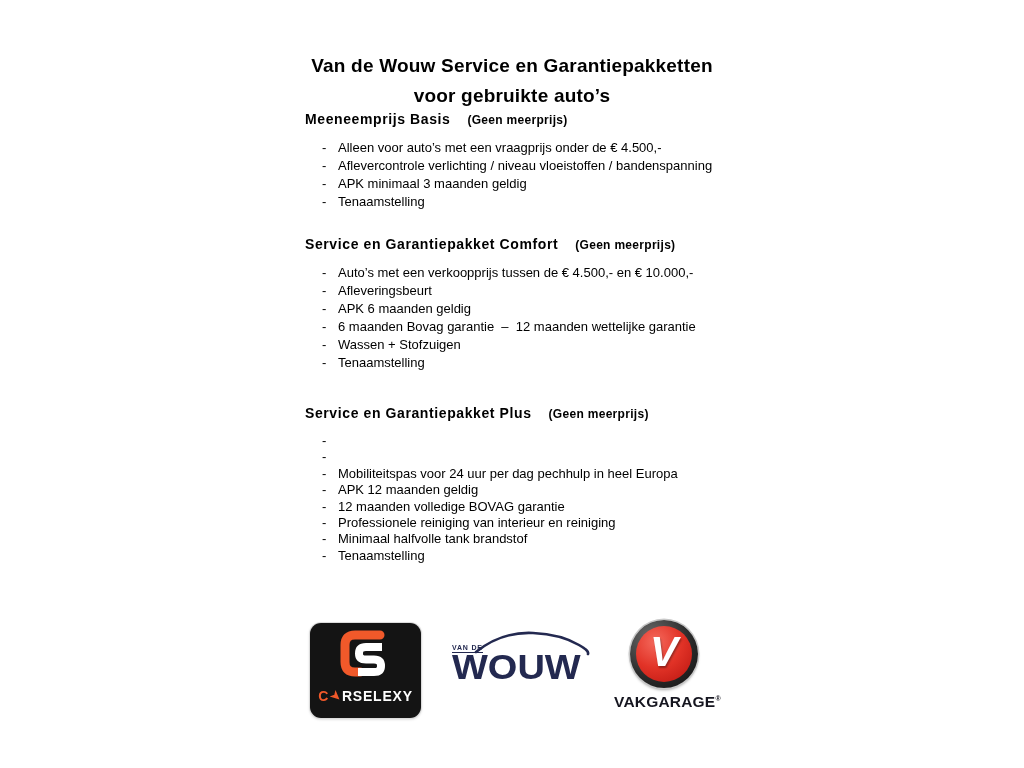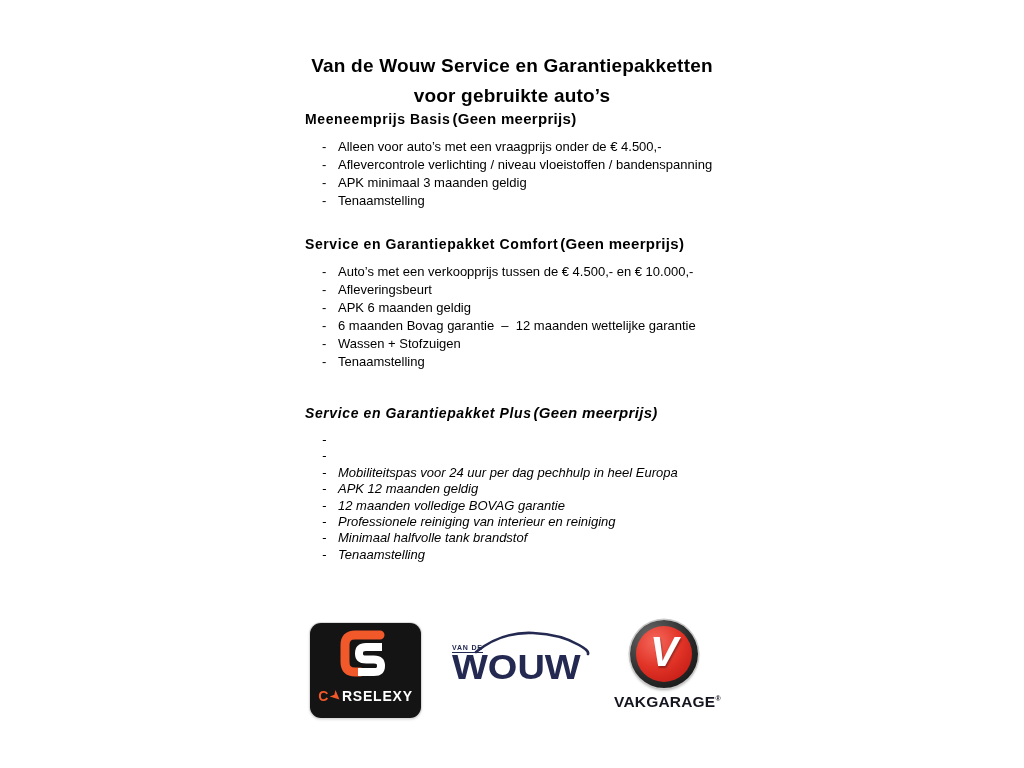--- a/index.html
+++ b/index.html
@@ -28,34 +28,34 @@
     font-size: 19px;
     line-height: 30px;
     letter-spacing: 0.2px;
     margin-top: 20px;
   }
 
   
   .section { position: absolute; left: 305px; width: 440px; }
   .section-1 { top: 110px; }
   .section-2 { top: 235px; }
-  .section-3 { top: 404px; font-style: italic; }
+  .section-3 { top: 404px; }
 
   .section-heading {
     font-size: 14px;
     font-weight: bold;
     letter-spacing: 0.6px;
     line-height: 18px;
     white-space: nowrap;
   }
   .section-note {
-    font-size: 15px;
+    font-size: 12px;
     font-weight: bold;
     letter-spacing: 0.3px;
-    margin-left: 2px;
+    margin-left: 17px;
   }
   ul.items {
     list-style: none;
     margin: 10px 0 0 0;
     padding: 0;
     font-size: 13px;
   }
   ul.items li { display: flex; line-height: 18px; }
   .section-3 ul.items li { line-height: 16.4px; }
   .dash {

